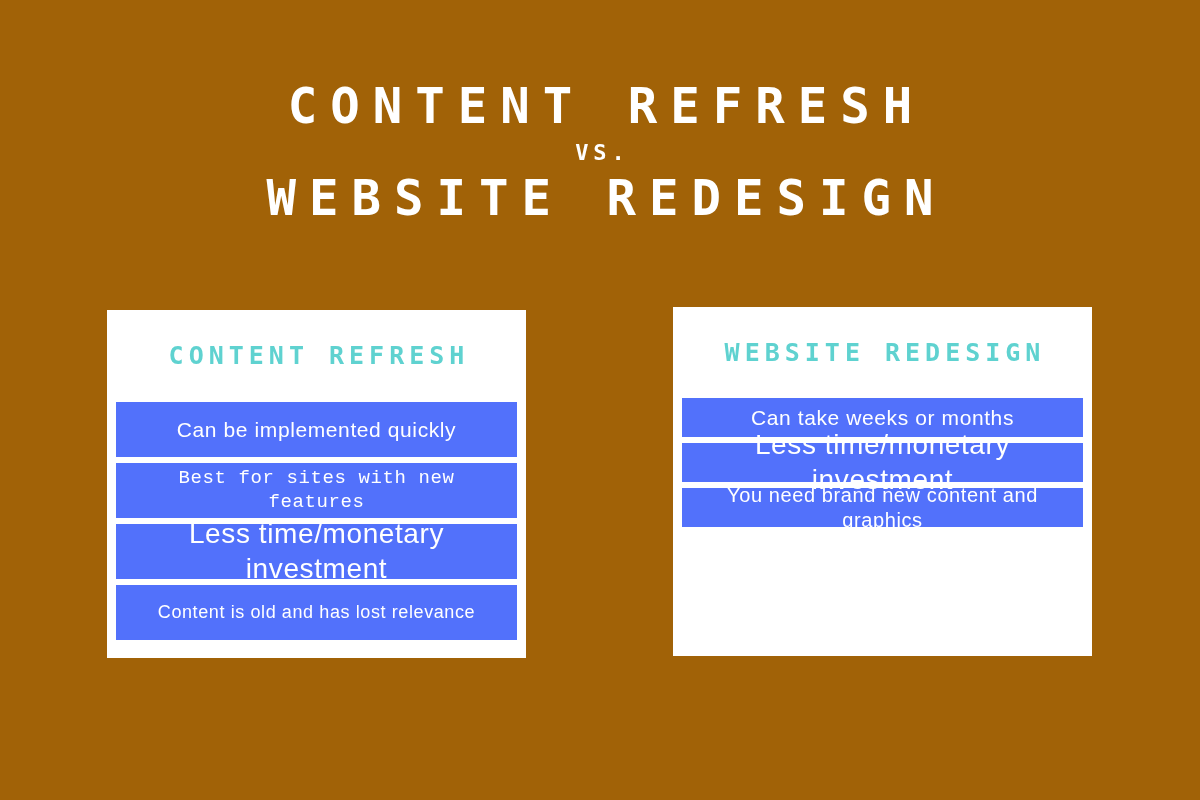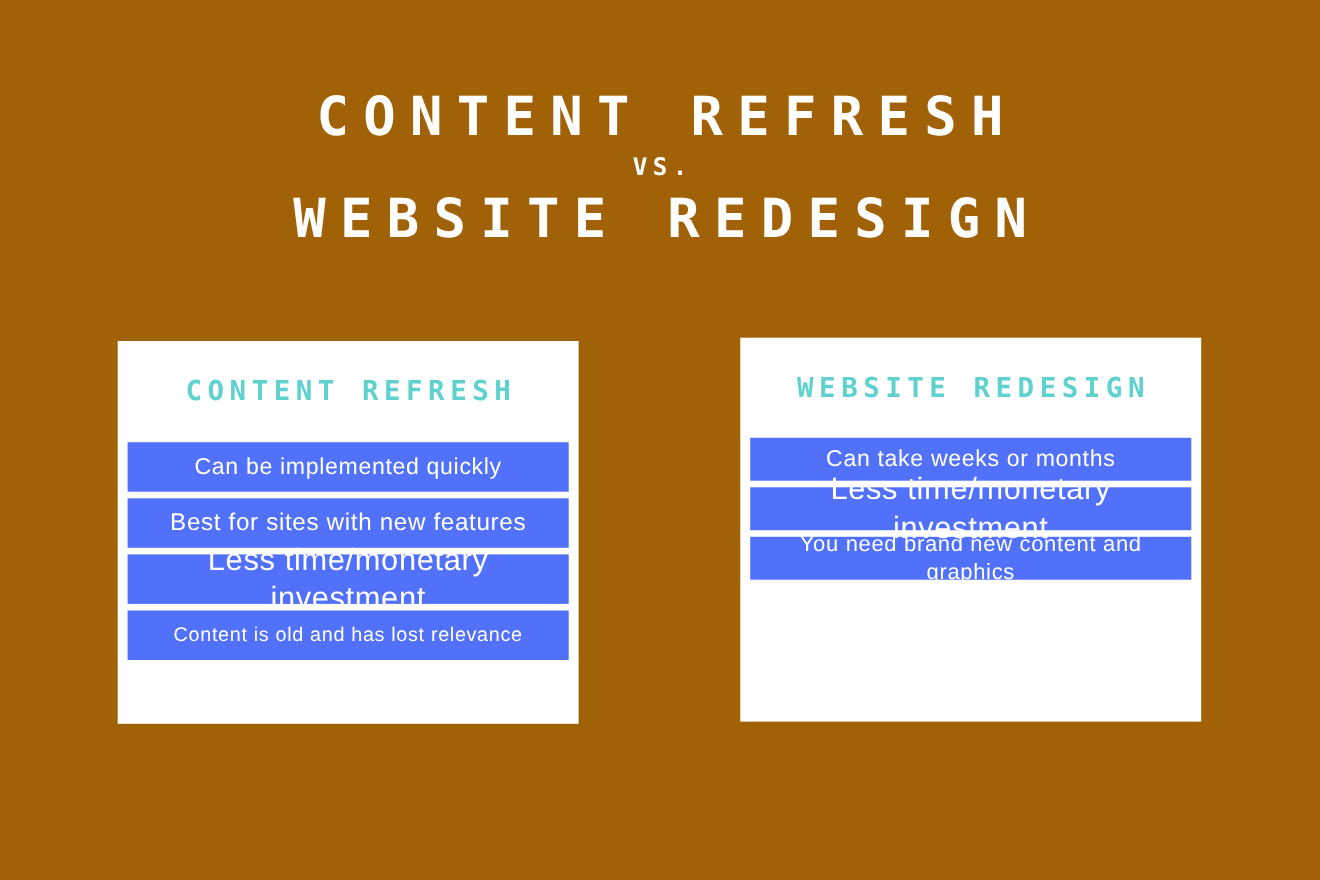--- a/index.html
+++ b/index.html
@@ -112,26 +112,26 @@
     padding: 4px 10px;
     margin-bottom: 6px;
     letter-spacing: 0.6px;
     line-height: 1.22;
   }
   .row:last-child {
     margin-bottom: 0;
     text-align: center;
   }
 
-  .card-left .row { height: 45px; }
+  .card-left .row { height: 55px; }
   .card-right .row { height: 39px; }
 
   
   .fs-21 { font-size: 21px; }
-  .fs-19 { font-size: 22px; }
+  .fs-19 { font-size: 19px; font-family: Liberation Mono, monospace; }
   .fs-20 { font-size: 28px; }
   .fs-18 { font-size: 18px; }
   .fs-17 { font-size: 20px; }
 </style>
 </head>
 <body>
 
 <div class="canvas">
 
   <div class="title-block">

